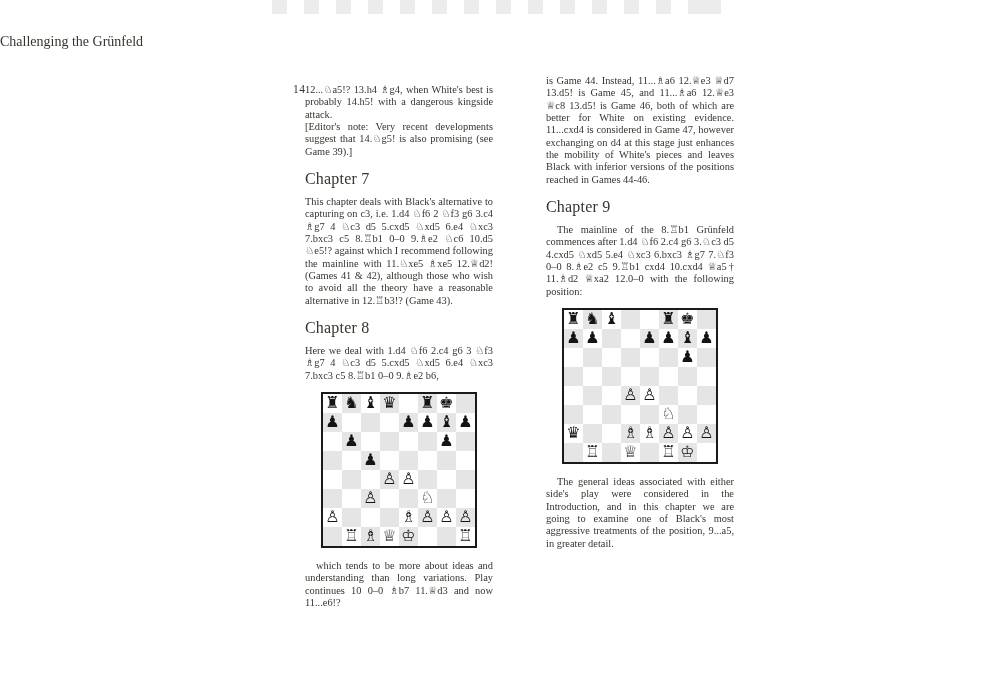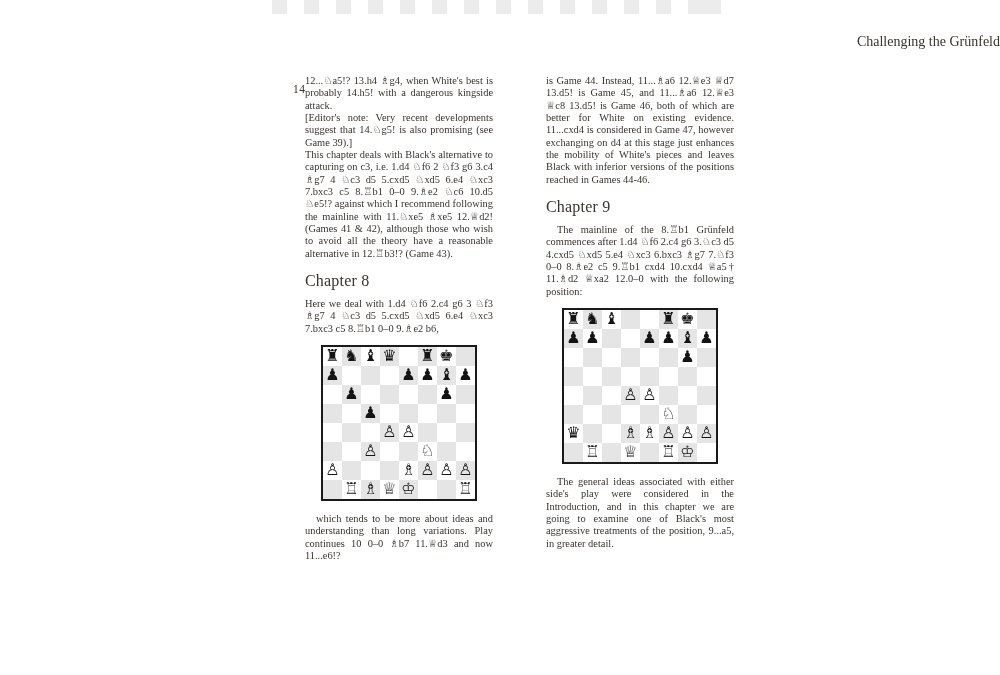--- a/index.html
+++ b/index.html
@@ -37,29 +37,29 @@
     position: absolute;
     left: 293px; top: 36px;
     font-size: 11.5px;
     letter-spacing: 0.5px;
     margin-top: 47px;
   }
   .page-title {
     position: absolute;
     left: 0; top: 34px;
     width: 1000px;
-    text-align: right;
+    text-align: left;
     font-size: 14px;
   }
   .col {
     position: absolute;
     top: 75px;
     width: 188px;
   }
-  .col-left  { left: 305px; }
+  .col-left  { left: 305px; margin-top: 9px; }
   .col-right { left: 507px; margin-left: 39px; }
   .para {
     font-size: 10.4px;
     line-height: 1.185;
     text-align: justify;
     color: var(--text);
     font-family: "Liberation Serif", "DejaVu Sans", serif;
   }
   .para.indent { text-indent: 11px; }
   .chapter-head {
@@ -97,20 +97,21 @@
 
   <div class="edge-pattern"></div>
   <div class="edge-pattern-wide"></div>
 
   <div class="page-number">14</div>
   <div class="page-title">Challenging the Grünfeld</div>
 
   <div class="col col-left">
     <p class="para">12...♘a5!? 13.h4 ♗g4, when White's best is probably 14.h5! with a dangerous kingside attack.</p>
     <p class="para">[Editor's note: Very recent developments suggest that 14.♘g5! is also promising (see Game 39).]</p>
+    <h2 class="chapter-head">Chapter 7</h2>
     <p class="para">This chapter deals with Black's alternative to capturing on c3, i.e. 1.d4 ♘f6 2 ♘f3 g6 3.c4 ♗g7 4 ♘c3 d5 5.cxd5 ♘xd5 6.e4 ♘xc3 7.bxc3 c5 8.♖b1 0–0 9.♗e2 ♘c6 10.d5 ♘e5!? against which I recommend following the mainline with 11.♘xe5 ♗xe5 12.♕d2! (Games 41 &amp; 42), although those who wish to avoid all the theory have a reasonable alternative in 12.♖b3!? (Game 43).</p>
     <h2 class="chapter-head">Chapter 8</h2>
     <p class="para">Here we deal with 1.d4 ♘f6 2.c4 g6 3 ♘f3 ♗g7 4 ♘c3 d5 5.cxd5 ♘xd5 6.e4 ♘xc3 7.bxc3 c5 8.♖b1 0–0 9.♗e2 b6,</p>
     <div class="diagram">
         <div class="sq light">♜</div>
         <div class="sq dark">♞</div>
         <div class="sq light">♝</div>
         <div class="sq dark">♛</div>
         <div class="sq light"></div>
         <div class="sq dark">♜</div>

